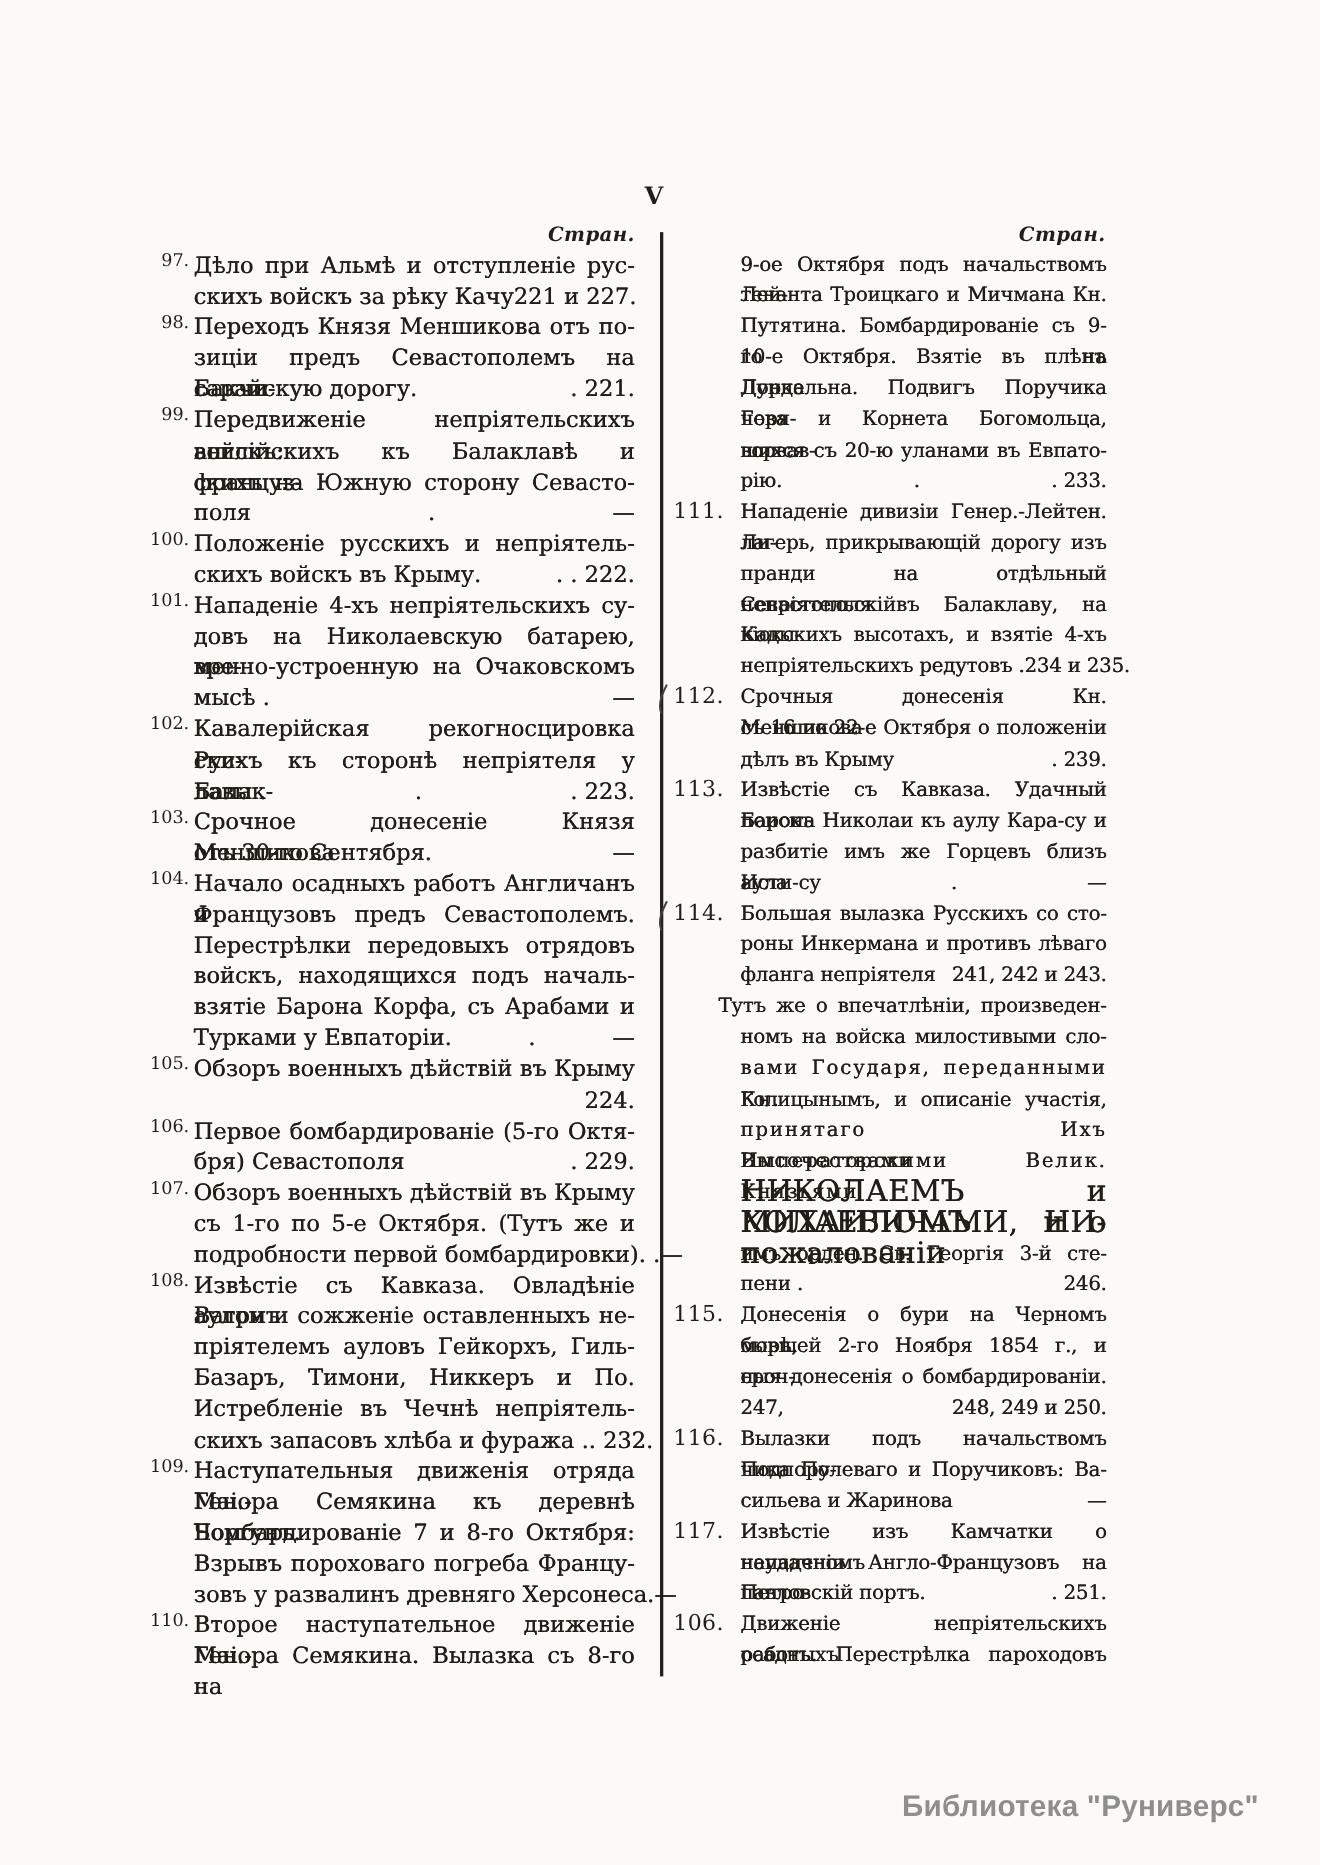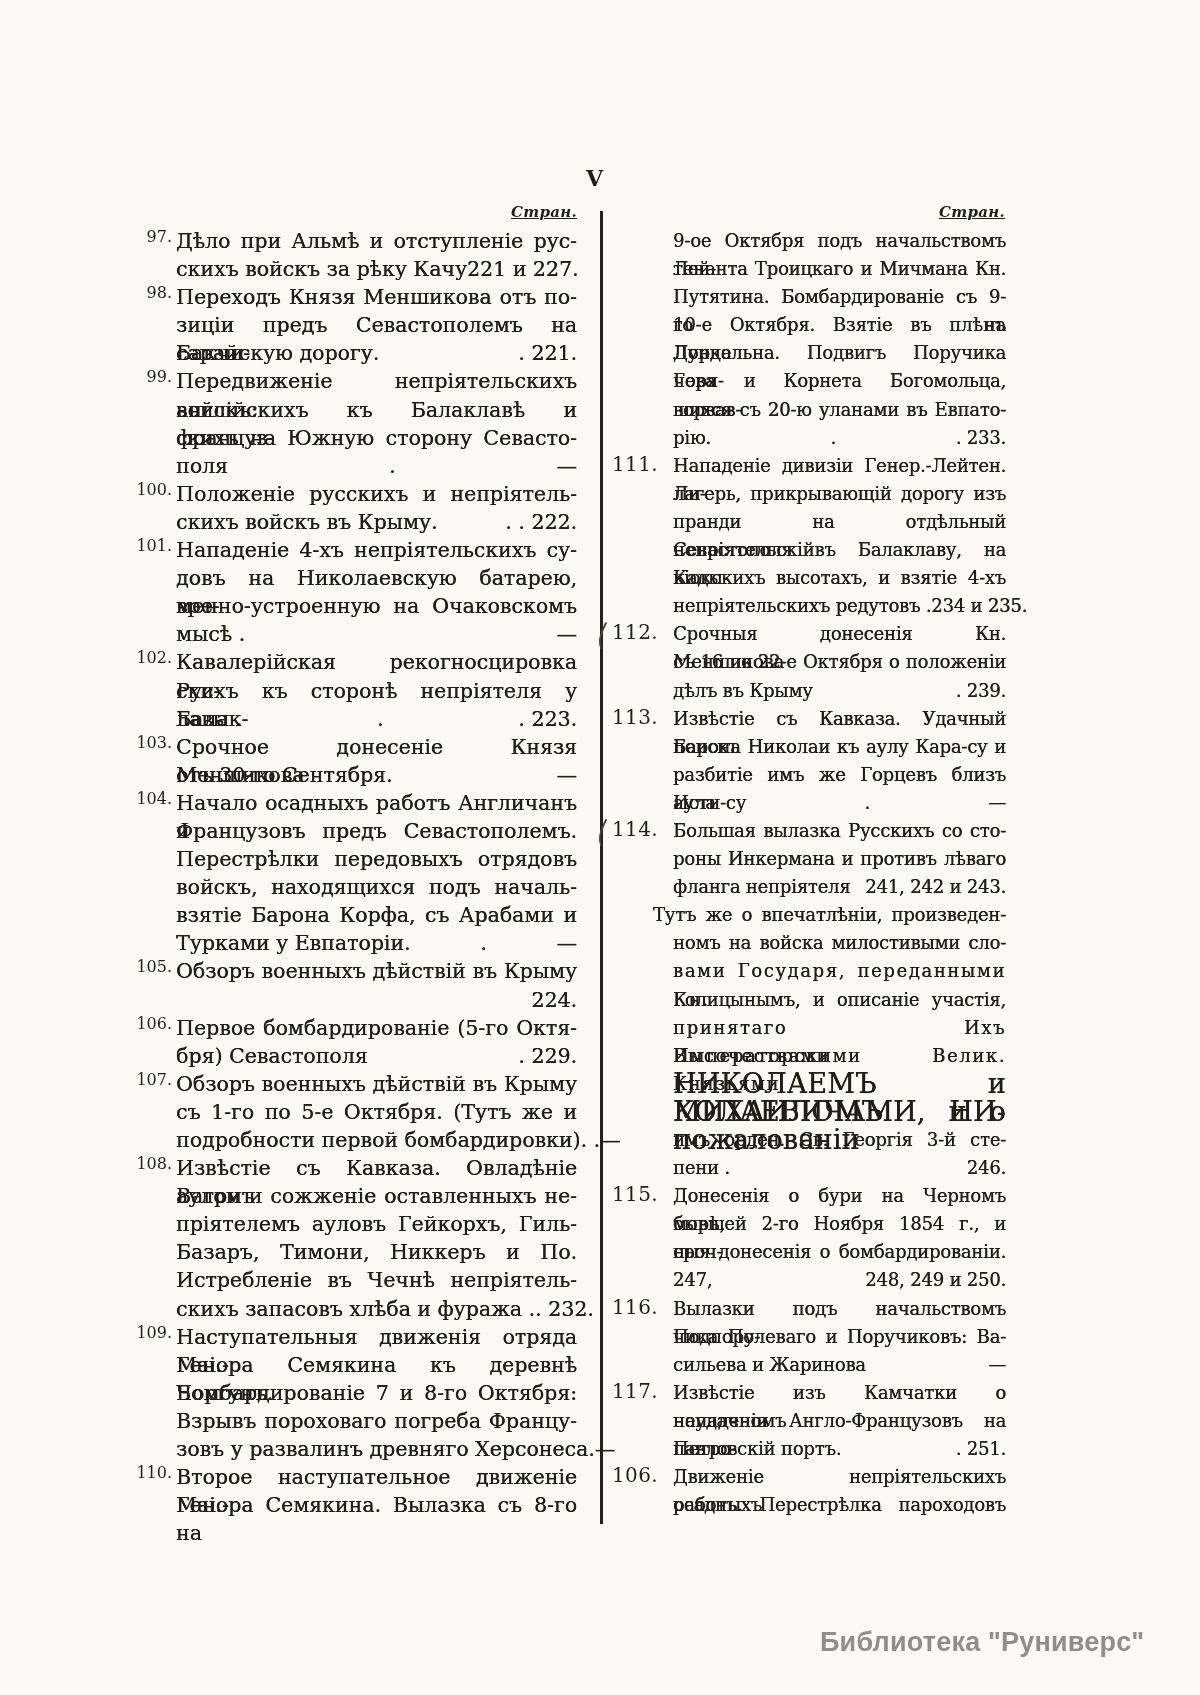--- a/index.html
+++ b/index.html
@@ -11,23 +11,22 @@
   }
   .pagenum{
     position:absolute;top:165px;left:560px;width:70px;text-align:center;
     font-size:22px;font-weight:bold;letter-spacing:1px;
   }
   .divider{
     position:absolute;left:600px;top:211px;width:2.5px;height:1313px;
     background:#24211c;
   }
   .colheader{
-    position:absolute;top:203px;font-style:italic;font-weight:bold;font-size:15px;
+    position:absolute;top:203px;font-style:italic;font-weight:bold;font-size:18px;
     letter-spacing:0.3px;
-    text-decoration:underline;
   }
   .colheader.left{left:420px;width:157px;text-align:right;}
   .colheader.right{left:850px;width:155px;text-align:right;}
   .col{position:absolute;top:227px;}
   #leftcol{left:130px;width:447px;font-size:20.5px;}
   #rightcol{left:610px;width:396px;font-size:18px;letter-spacing:-0.2px;}
   .entry{position:relative;}
   .num{position:absolute;top:0;}
   #leftcol .num{left:0;width:42px;text-align:right;font-size:16px;}
   #rightcol .num{left:2px;width:56px;text-align:left;font-size:20px;letter-spacing:0.4px;}

